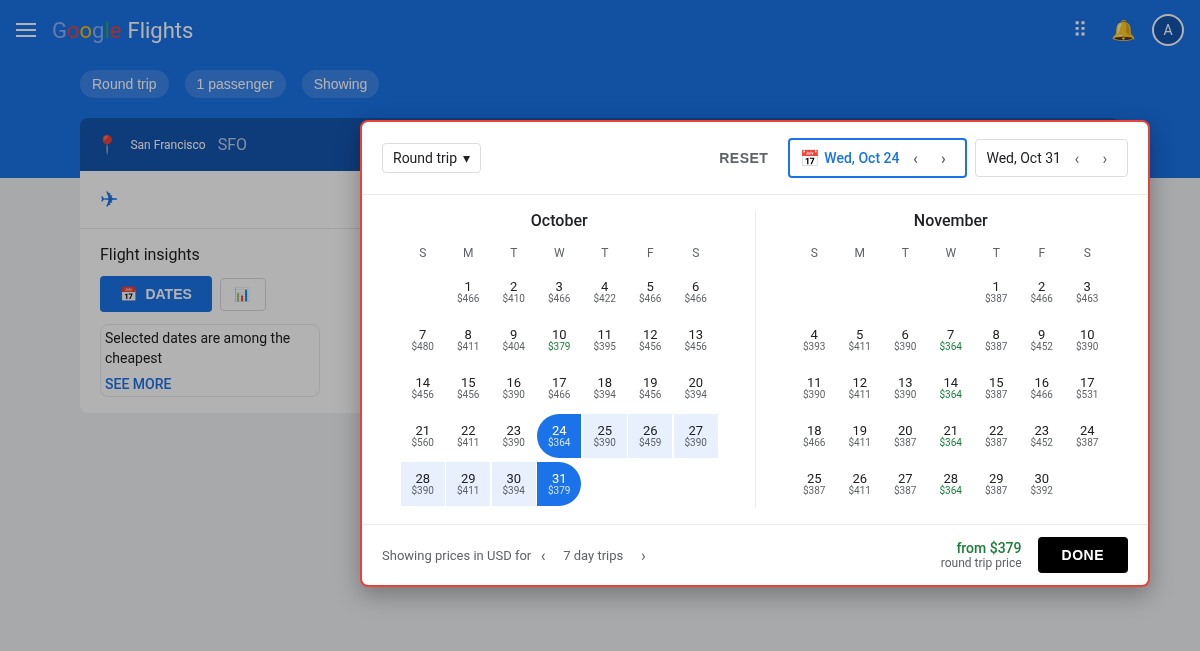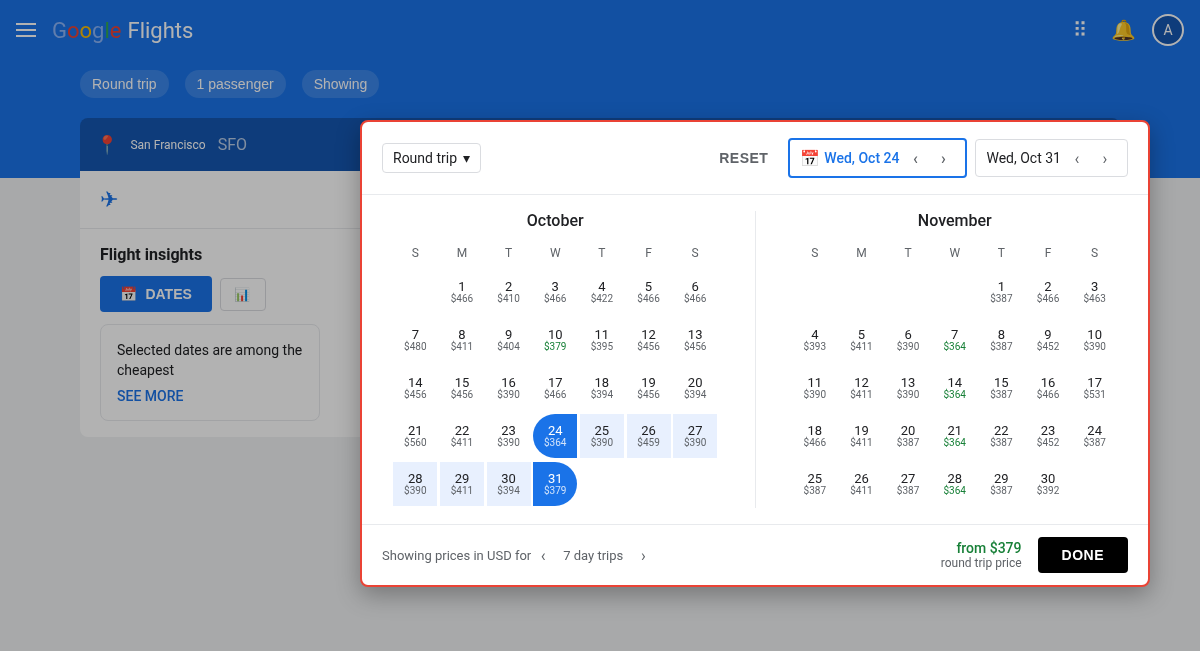--- a/index.html
+++ b/index.html
@@ -85,39 +85,39 @@
     .plane-icon { font-size: 22px; }
 
     
     .insights-section {
       padding: 16px 20px;
       display: flex;
       flex-direction: column;
       gap: 12px;
       max-width: 380px;
     }
-    .insights-title { font-size: 16px; font-weight: 700; color: #202124; }
+    .insights-title { font-size: 16px; font-weight: 400; color: #202124; }
     .dates-btn {
       background: #1a73e8;
       color: white;
       border: none;
       padding: 10px 20px;
       border-radius: 4px;
       font-size: 14px;
       font-weight: 600;
       cursor: pointer;
       display: flex;
       align-items: center;
       gap: 8px;
     }
     .insight-card {
       background: white;
       border: 1px solid #e8eaed;
       border-radius: 8px;
-      padding: 16px;
+      padding: 4px;
       max-width: 220px;
     }
     .insight-text { font-size: 14px; color: #202124; line-height: 1.4; }
     .see-more { color: #1a73e8; font-size: 14px; font-weight: 500; cursor: pointer; margin-top: 8px; }
 
     
     .best-flights { padding: 16px 20px; }
     .section-title { font-size: 16px; font-weight: 500; color: #202124; margin-bottom: 8px; }
     .flight-row {
       display: flex;
@@ -211,21 +211,21 @@
       display: flex;
       align-items: center;
       justify-content: center;
     }
     .cal-icon { font-size: 16px; color: #1a73e8; }
 
     
     .calendars-container {
       display: flex;
       gap: 16px;
-      padding: 16px 20px;
+      padding: 16px 28px;
     }
     .calendar {
       flex: 1;
       padding: 0 10px;
     }
     .cal-title {
       text-align: center;
       font-size: 16px;
       font-weight: 500;
       color: #202124;

